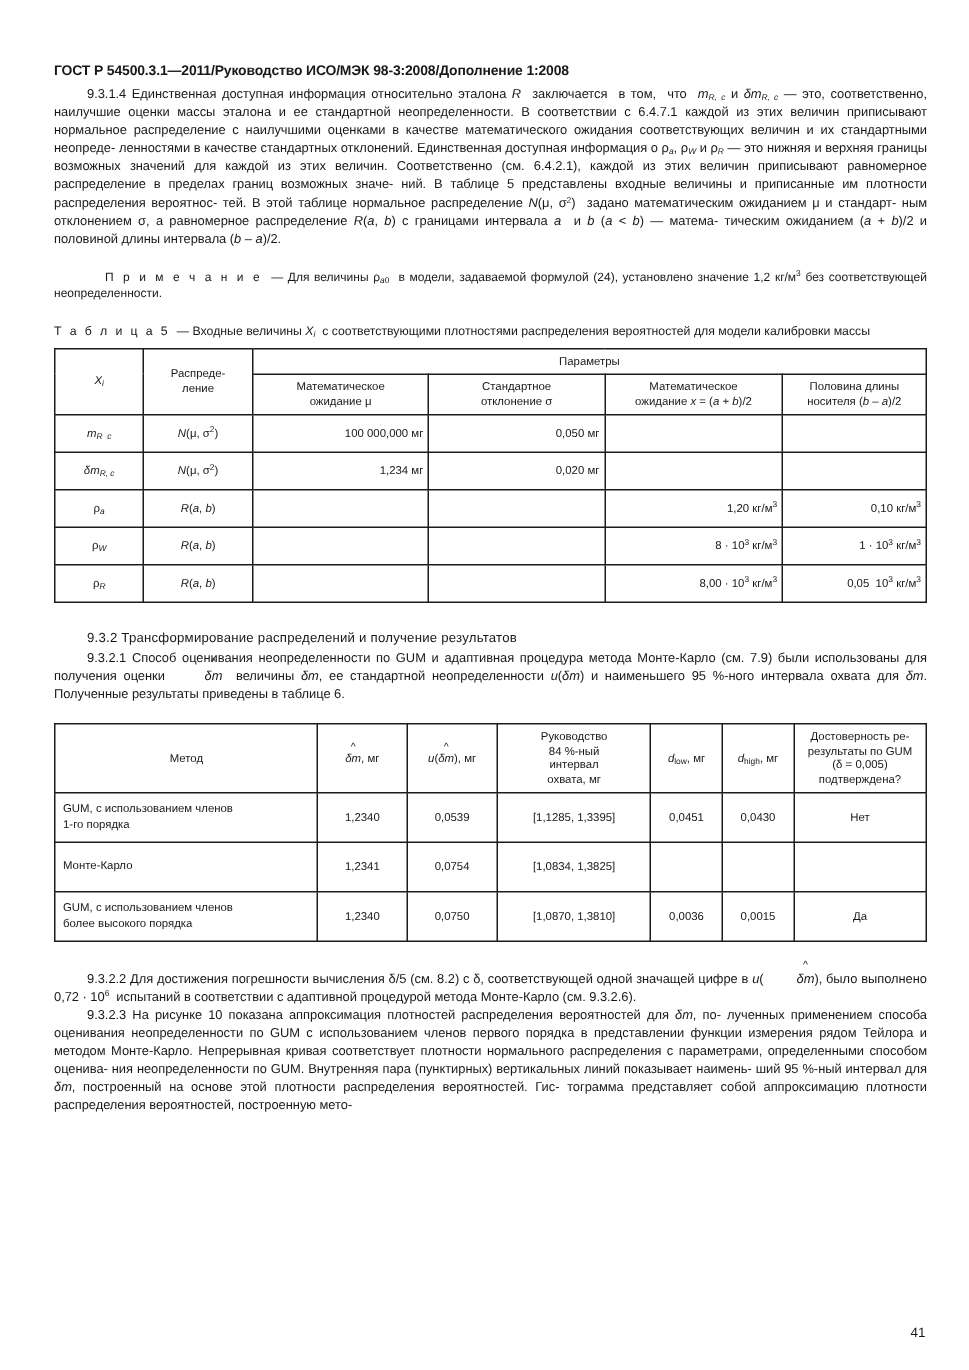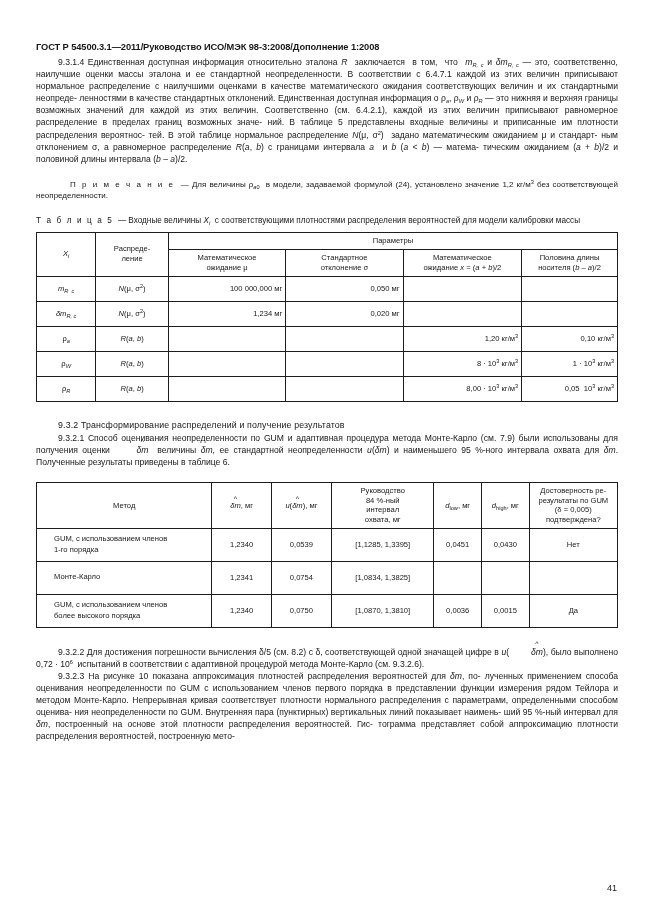--- a/index.html
+++ b/index.html
@@ -88,21 +88,21 @@
     border-bottom-width: 1.6px;
   }
   table.doc-table.t5 td {
     height: 18px;
   }
   table.doc-table.t5 .num-col {
     text-align: right;
   }
   table.doc-table.t6 td.method {
     text-align: left;
-    padding-left: 17px;
+    padding-left: 5px;
     line-height: 10.5px;
   }
   table.doc-table.t6 td {
     height: 26px;
   }
   table.doc-table.t6 th {
     line-height: 9.6px;
   }
   .it { font-style: italic; }
   sup, sub {

